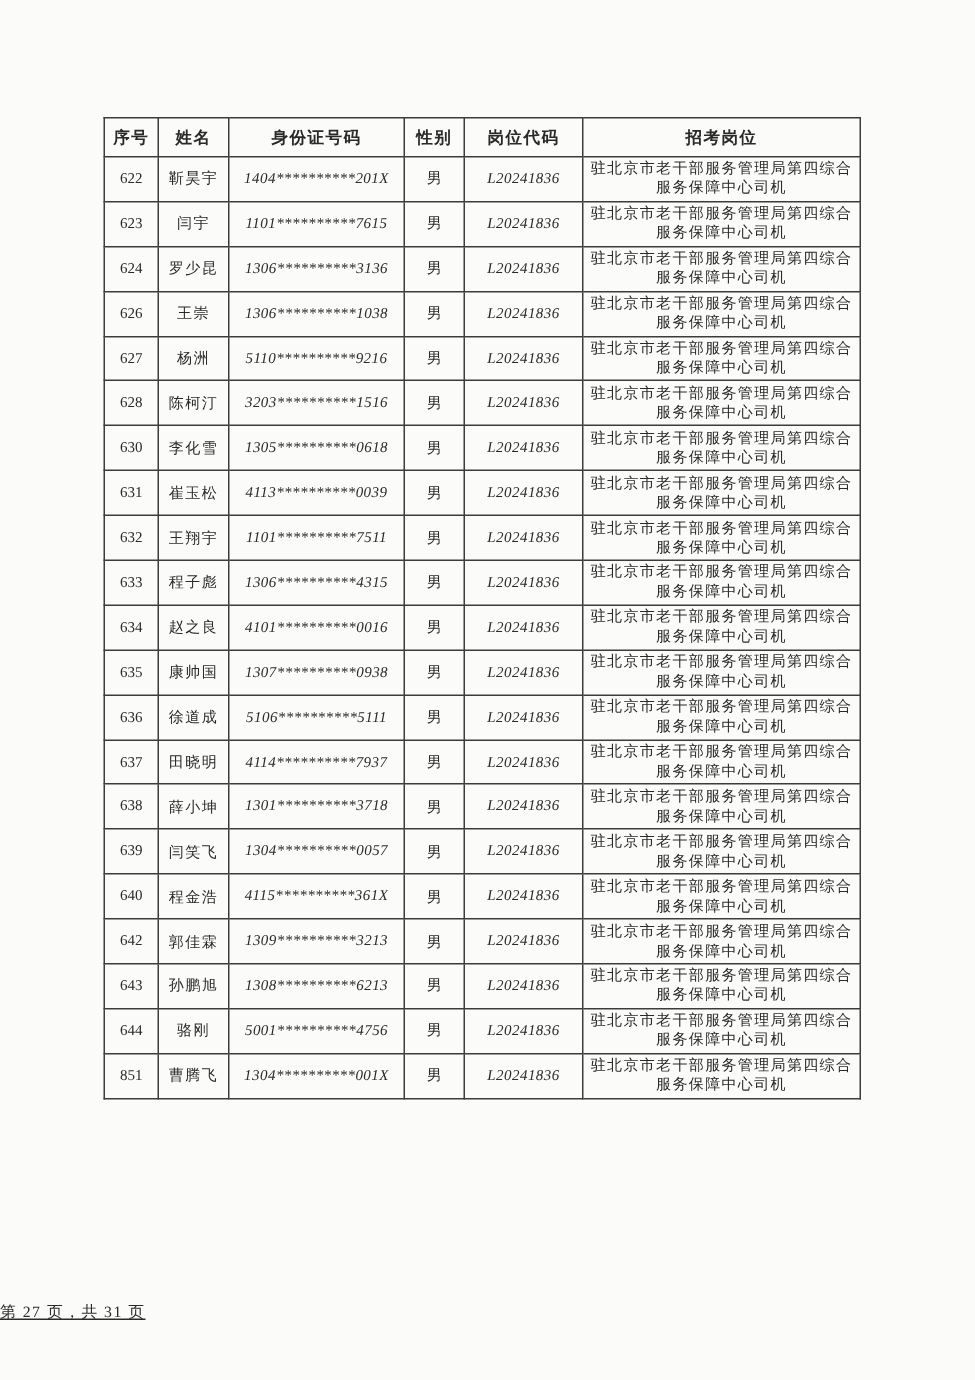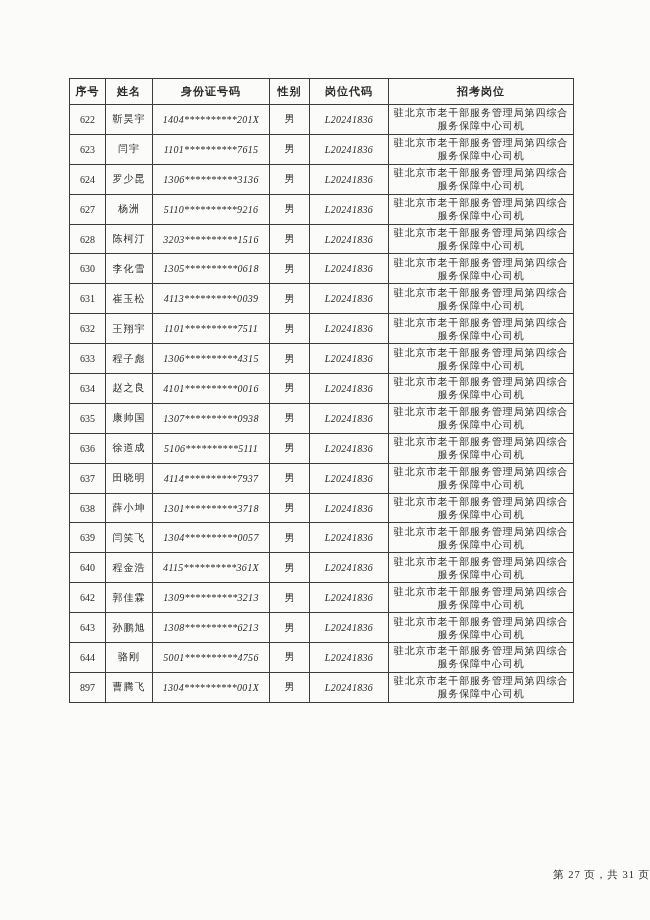--- a/index.html
+++ b/index.html
@@ -49,24 +49,25 @@
     text-align: left;
     line-height: 13px;
     letter-spacing: 0.9px;
     padding: 1px 1px 1px 3px;
     word-break: break-all;
   }
   .footer {
     position: absolute;
     left: 0; right: 0;
     top: 868px;
-    text-align: right;
+    text-align: left;
     font-size: 10.5px;
     letter-spacing: 1px;
     color: #2a2a2a;
+    text-decoration: underline;
   }
 </style>
 </head>
 <body>
 
 <div class="page">
 
   <table class="roster">
     <colgroup>
       <col class="c-no">
@@ -108,20 +109,28 @@
     <tr>
       <td class="cell-no">624</td>
       <td class="cell-name">罗少昆</td>
       <td class="cell-id">1306**********3136</td>
       <td class="cell-sex">男</td>
       <td class="cell-code">L20241836</td>
       <td class="cell-pos">驻北京市老干部服务管理局第四综合服务保障中心司机</td>
     </tr>
 
 
+    <tr>
+      <td class="cell-no">626</td>
+      <td class="cell-name">王崇</td>
+      <td class="cell-id">1306**********1038</td>
+      <td class="cell-sex">男</td>
+      <td class="cell-code">L20241836</td>
+      <td class="cell-pos">驻北京市老干部服务管理局第四综合服务保障中心司机</td>
+    </tr>
 
     <tr>
       <td class="cell-no">627</td>
       <td class="cell-name">杨洲</td>
       <td class="cell-id">5110**********9216</td>
       <td class="cell-sex">男</td>
       <td class="cell-code">L20241836</td>
       <td class="cell-pos">驻北京市老干部服务管理局第四综合服务保障中心司机</td>
     </tr>
 
@@ -256,21 +265,21 @@
     <tr>
       <td class="cell-no">644</td>
       <td class="cell-name">骆刚</td>
       <td class="cell-id">5001**********4756</td>
       <td class="cell-sex">男</td>
       <td class="cell-code">L20241836</td>
       <td class="cell-pos">驻北京市老干部服务管理局第四综合服务保障中心司机</td>
     </tr>
 
     <tr>
-      <td class="cell-no">897</td>
+      <td class="cell-no">851</td>
       <td class="cell-name">曹腾飞</td>
       <td class="cell-id">1304**********001X</td>
       <td class="cell-sex">男</td>
       <td class="cell-code">L20241836</td>
       <td class="cell-pos">驻北京市老干部服务管理局第四综合服务保障中心司机</td>
     </tr>
   </tbody>
   </table>
 
   <div class="footer">第 27 页，共 31 页</div>

